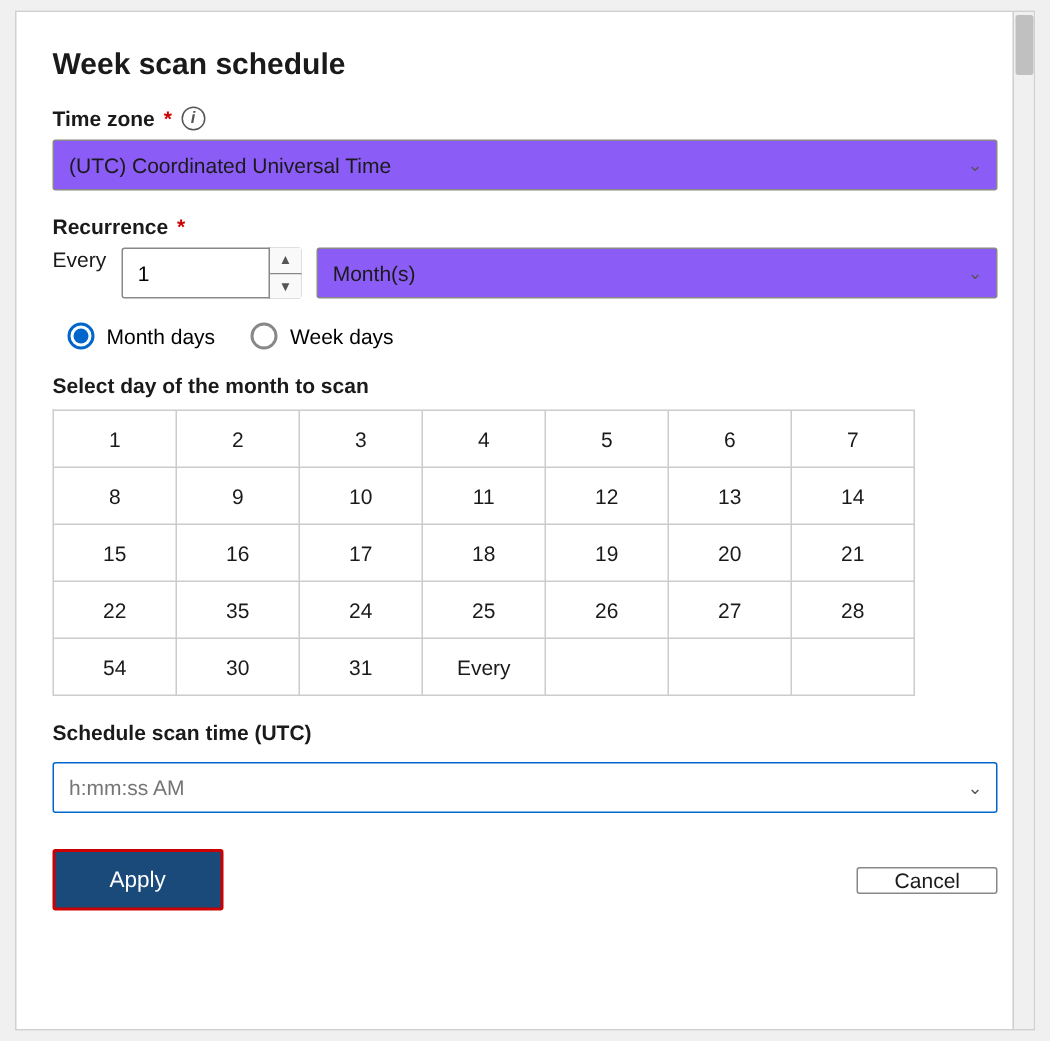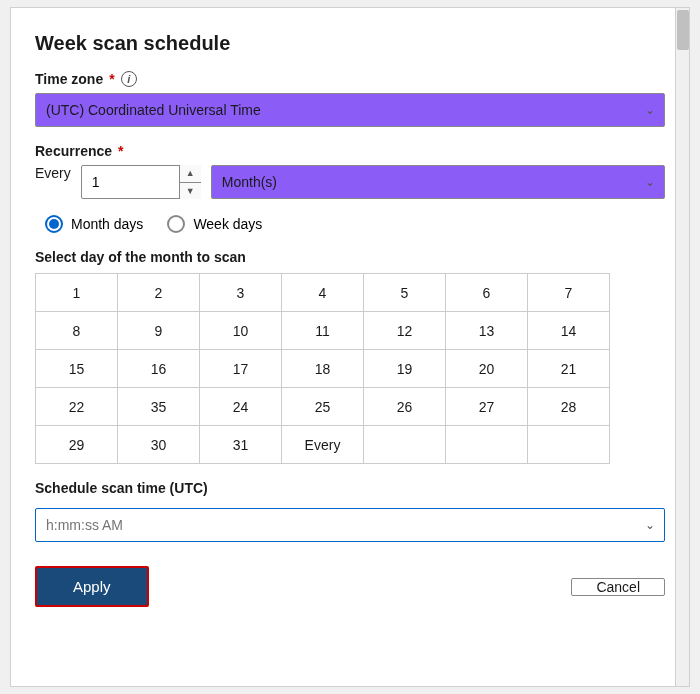--- a/index.html
+++ b/index.html
@@ -352,21 +352,21 @@
         <div class="day-cell">19</div>
         <div class="day-cell">20</div>
         <div class="day-cell">21</div>
         <div class="day-cell">22</div>
         <div class="day-cell">35</div>
         <div class="day-cell">24</div>
         <div class="day-cell">25</div>
         <div class="day-cell">26</div>
         <div class="day-cell">27</div>
         <div class="day-cell">28</div>
-        <div class="day-cell">29</div>
+        <div class="day-cell">54</div>
         <div class="day-cell">30</div>
         <div class="day-cell">31</div>
         <div class="day-cell">Every</div>
         <div class="day-cell" style="cursor: default; background: rgb(255, 255, 255); border-right: 1px solid rgb(204, 204, 204); border-bottom: 1px solid rgb(204, 204, 204);"></div>
         <div class="day-cell" style="cursor: default; background: rgb(255, 255, 255); border-right: 1px solid rgb(204, 204, 204); border-bottom: 1px solid rgb(204, 204, 204);"></div>
         <div class="day-cell" style="cursor: default; background: rgb(255, 255, 255); border-right: 1px solid rgb(204, 204, 204); border-bottom: 1px solid rgb(204, 204, 204);"></div>
       </div>
   </div>
 
   <div class="scan-time-section">

